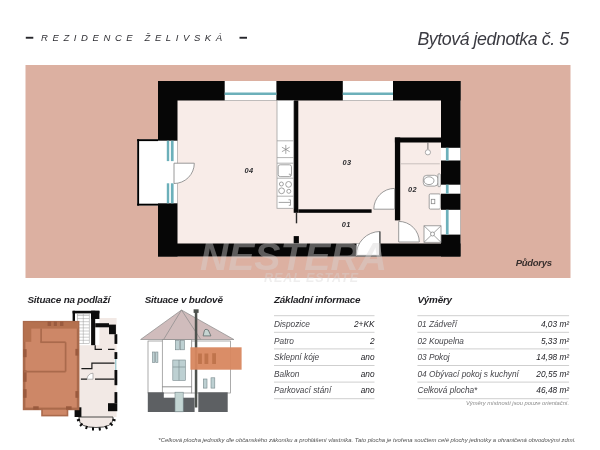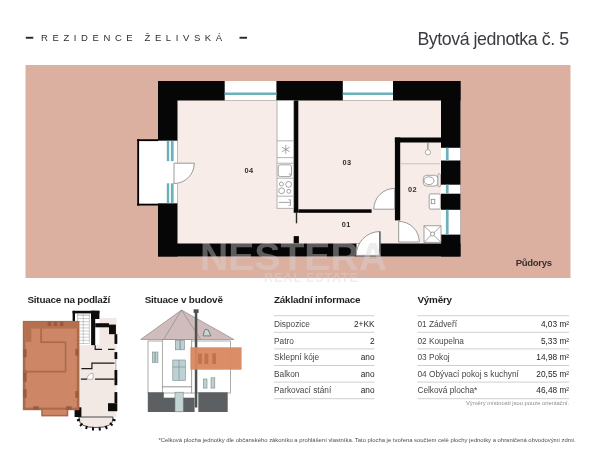--- a/index.html
+++ b/index.html
@@ -1,16 +1,16 @@
 <!DOCTYPE html>
 <html><head>
 <meta charset="utf-8">
 <style>
 html,body{margin:0;padding:0;background:#fff;}
-#page{position:relative;width:600px;height:450px;overflow:hidden;font-family:"Liberation Sans",sans-serif;}
+#page{position:relative;width:600px;height:450px;overflow:hidden;font-family:"Liberation Sans",sans-serif;font-style:italic;}
 svg{position:absolute;left:0;top:0;}
 </style>
 </head>
 <body>
 <div id="page">
 <svg width="600" height="450" viewBox="0 0 600 450" font-family="Liberation Sans, sans-serif">
 
   <rect x="25.8" y="36.8" width="7.5" height="1.9" fill="#26262b"></rect>
   <rect x="239.5" y="36.8" width="7.5" height="1.9" fill="#26262b"></rect>
   <text x="41" y="40.9" font-size="9.5" letter-spacing="4.6" fill="#2e2e33">REZIDENCE ŽELIVSKÁ</text>

